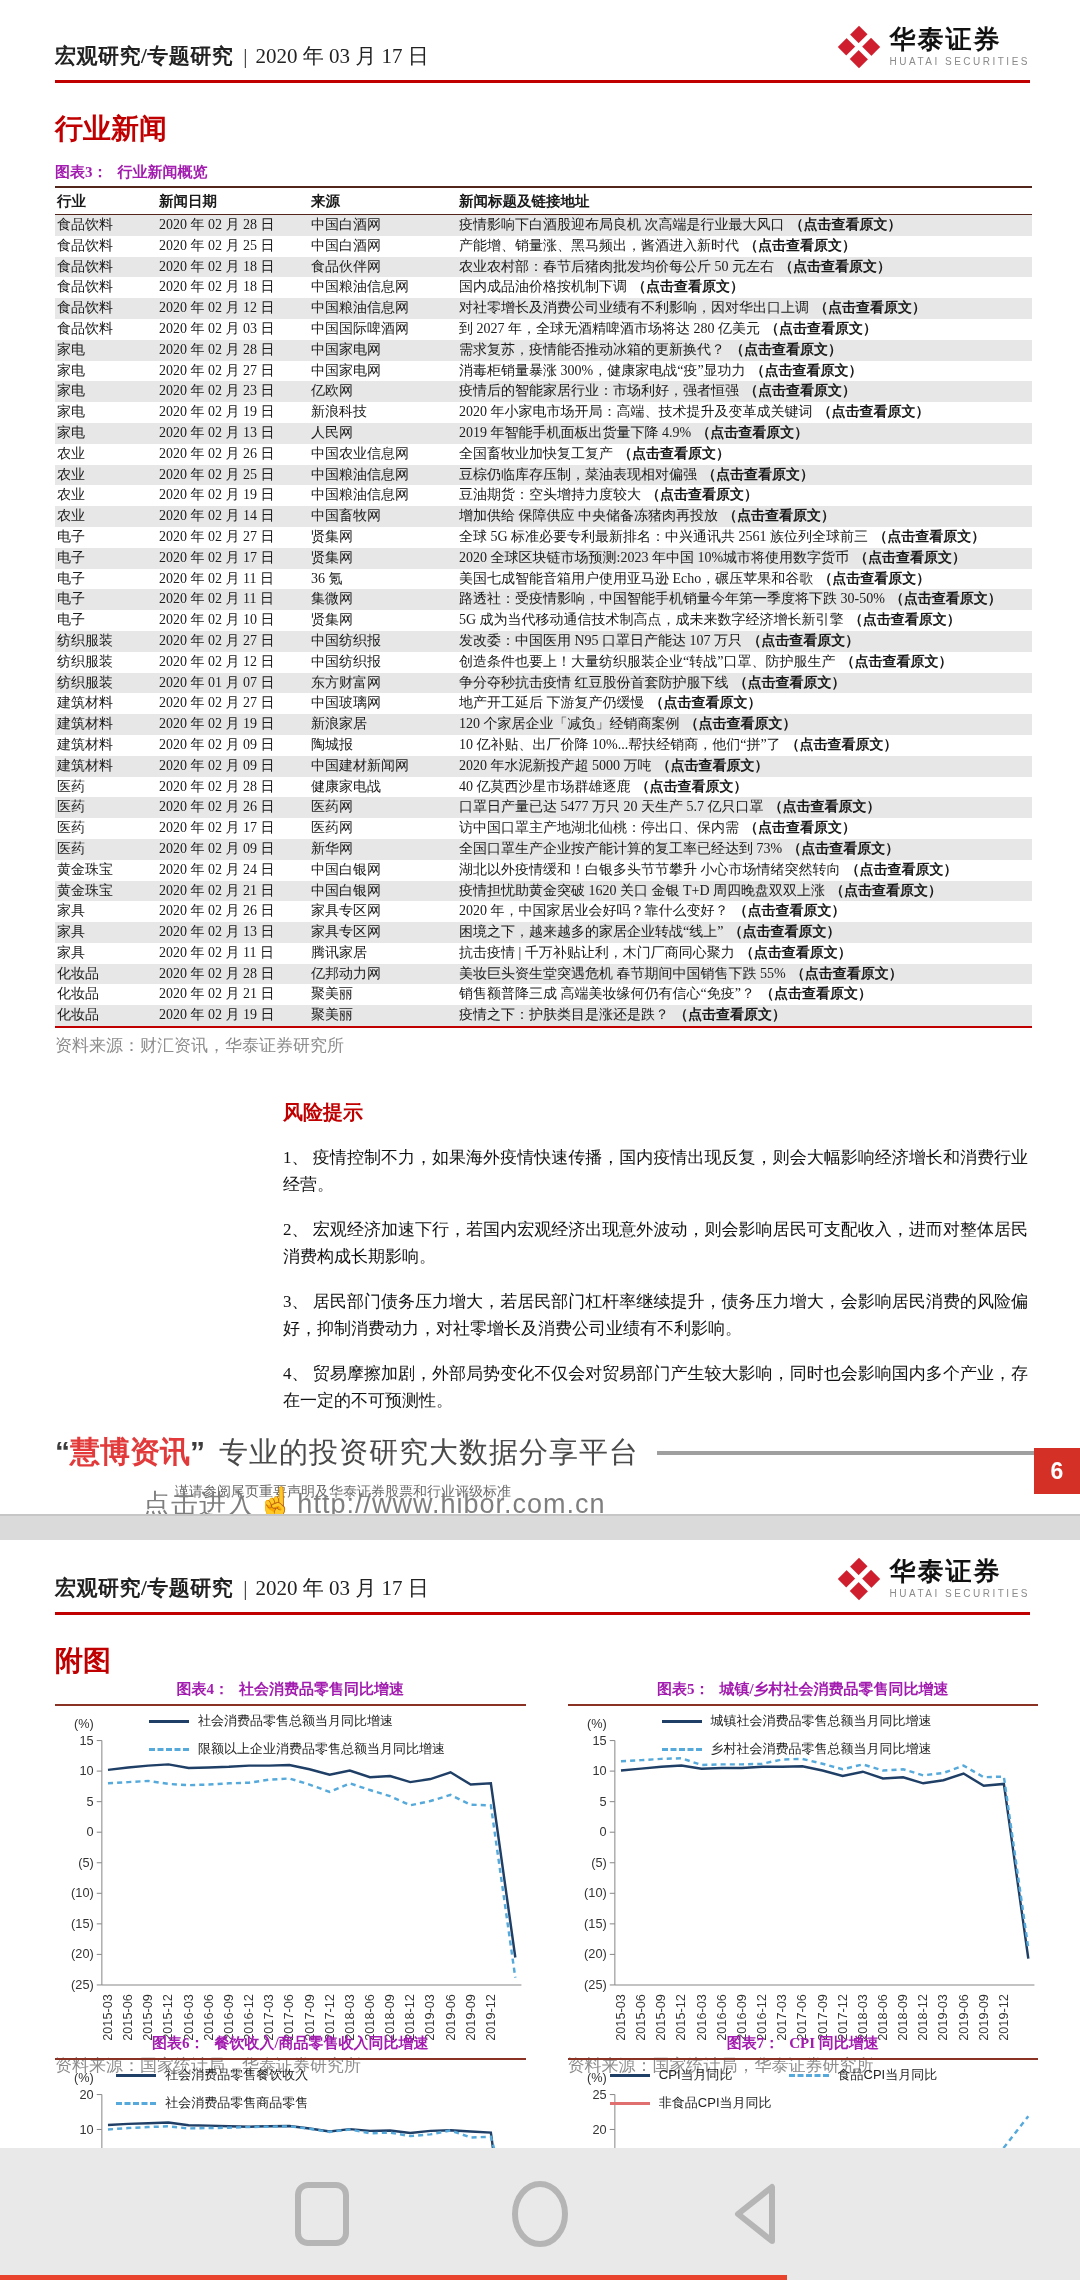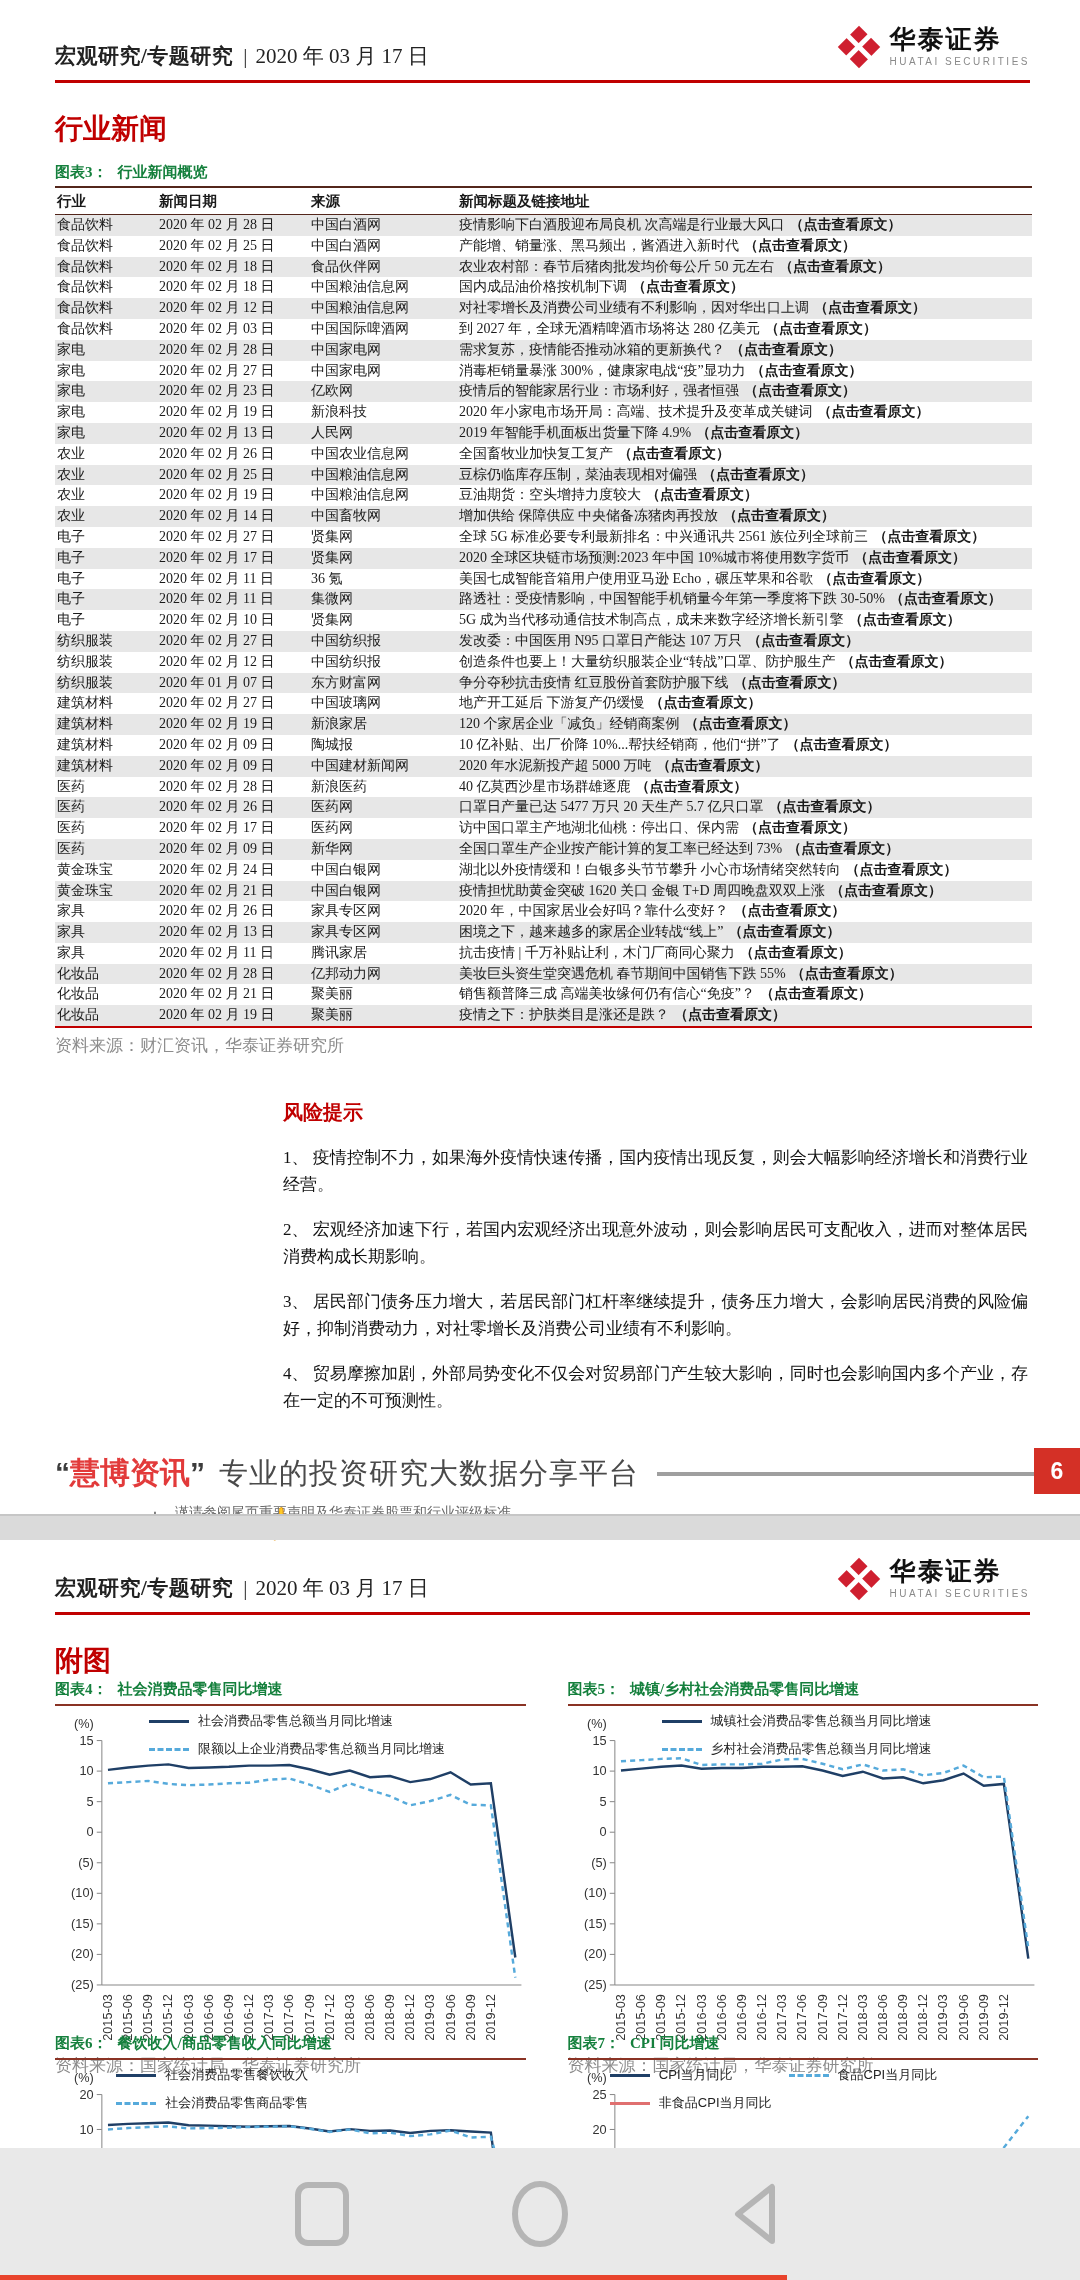--- a/index.html
+++ b/index.html
@@ -18,40 +18,40 @@
   .logo-mark .d{position:absolute;left:6px;top:6px;width:30px;height:30px;background:#cf1f2f;transform:rotate(45deg);}
   .logo-mark .d:after{content:"";position:absolute;left:12px;top:-4px;width:5px;height:38px;background:#fff;transform:rotate(90deg);}
   .logo-mark .d:before{content:"";position:absolute;left:12px;top:-4px;width:5px;height:38px;background:#fff;}
   .brand-txt{display:flex;flex-direction:column;line-height:1;}
   .brand-cn{font-size:26px;font-weight:bold;color:#111;letter-spacing:2px;}
   .brand-en{font-size:10px;color:#8a8a8a;letter-spacing:2.5px;margin-top:4px;font-family:"Liberation Sans",sans-serif;}
   
   .sec-title{position:absolute;left:55px;color:#c00000;font-weight:bold;font-size:28px;}
   .t1{top:110px;} .t2{top:1642px;}
   
-  .fig-cap{font-weight:bold;font-size:15px;color:#15803d;}
+  .fig-cap{font-weight:bold;font-size:15px;color:#a21caf;text-align:center;}
   .fig-cap .lab{margin-right:10px;}
   .cap3{position:absolute;left:55px;top:163px;}
   
   table.news{position:absolute;left:55px;top:186px;width:977px;border-collapse:collapse;table-layout:fixed;
              border-top:2px solid #53261b;font-size:14px;}
   table.news th{font-weight:bold;text-align:left;height:26px;border-bottom:1px solid #53261b;padding:0 0 0 2px;font-size:14.5px;}
   table.news td{height:20.8px;line-height:20.8px;padding:0 0 0 2px;white-space:nowrap;overflow:hidden;}
   table.news tr.z{background:#e7e7e7;}
   table.news .c1{width:100px;} table.news .c2{width:150px;} table.news .c3{width:146px;}
   table.news tr:last-child td{border-bottom:2px solid #c00000;}
   td .lnk{font-weight:bold;margin-left:5px;}
   .src{font-size:17px;color:#8c8c8c;}
   .src1{position:absolute;left:55px;top:1034px;}
   
   .risk{position:absolute;left:283px;top:1076px;right:52px;margin-top:23px;}
   .risk h3{margin:0;color:#c00000;font-size:20px;font-weight:bold;}
   .risk p{margin:18px 0 0 0;font-size:17px;line-height:27px;text-align:justify;color:#111;}
   
-  .wm{position:absolute;left:55px;top:1432px;right:0;font-family:"Liberation Sans",sans-serif;margin-top:21px;}
+  .wm{position:absolute;left:55px;top:1432px;right:0;font-family:"Liberation Sans",sans-serif;}
   .wm-l1{display:flex;align-items:center;}
   .wm-brand{font-size:30px;font-weight:bold;color:#3c3c3c;}
   .wm-brand .rd{color:#e23a3a;}
   .wm-tag{font-size:29px;color:#4a4a4a;margin-left:14px;letter-spacing:1px;text-align:right;}
   .wm-rule{flex:1;height:4px;background:#9f9f9f;margin-left:18px;}
   .wm-l2{position:relative;margin-top:10px;height:36px;}
   .wm-cta{position:absolute;left:88px;top:2px;font-size:27px;color:#7e7e7e;letter-spacing:1px;}
   .wm-hand{font-size:30px;color:#6f6f6f;margin:0 2px;}
   .wm-overlap{position:absolute;left:120px;top:0px;font-size:14px;color:#4f4f4f;
               font-family:"Liberation Serif",serif;opacity:.85;}
@@ -273,21 +273,21 @@
         </tr>
         <tr class="z">
           <td class="c1">建筑材料</td>
           <td class="c2">2020 年 02 月 09 日</td>
           <td class="c3">中国建材新闻网</td>
           <td><span>2020 年水泥新投产超 5000 万吨</span><span class="lnk">（点击查看原文）</span></td>
         </tr>
         <tr>
           <td class="c1">医药</td>
           <td class="c2">2020 年 02 月 28 日</td>
-          <td class="c3">新浪医药</td>
+          <td class="c3">健康家电战</td>
           <td><span>40 亿莫西沙星市场群雄逐鹿</span><span class="lnk">（点击查看原文）</span></td>
         </tr>
         <tr class="z">
           <td class="c1">医药</td>
           <td class="c2">2020 年 02 月 26 日</td>
           <td class="c3">医药网</td>
           <td><span>口罩日产量已达 5477 万只 20 天生产 5.7 亿只口罩</span><span class="lnk">（点击查看原文）</span></td>
         </tr>
         <tr>
           <td class="c1">医药</td>

